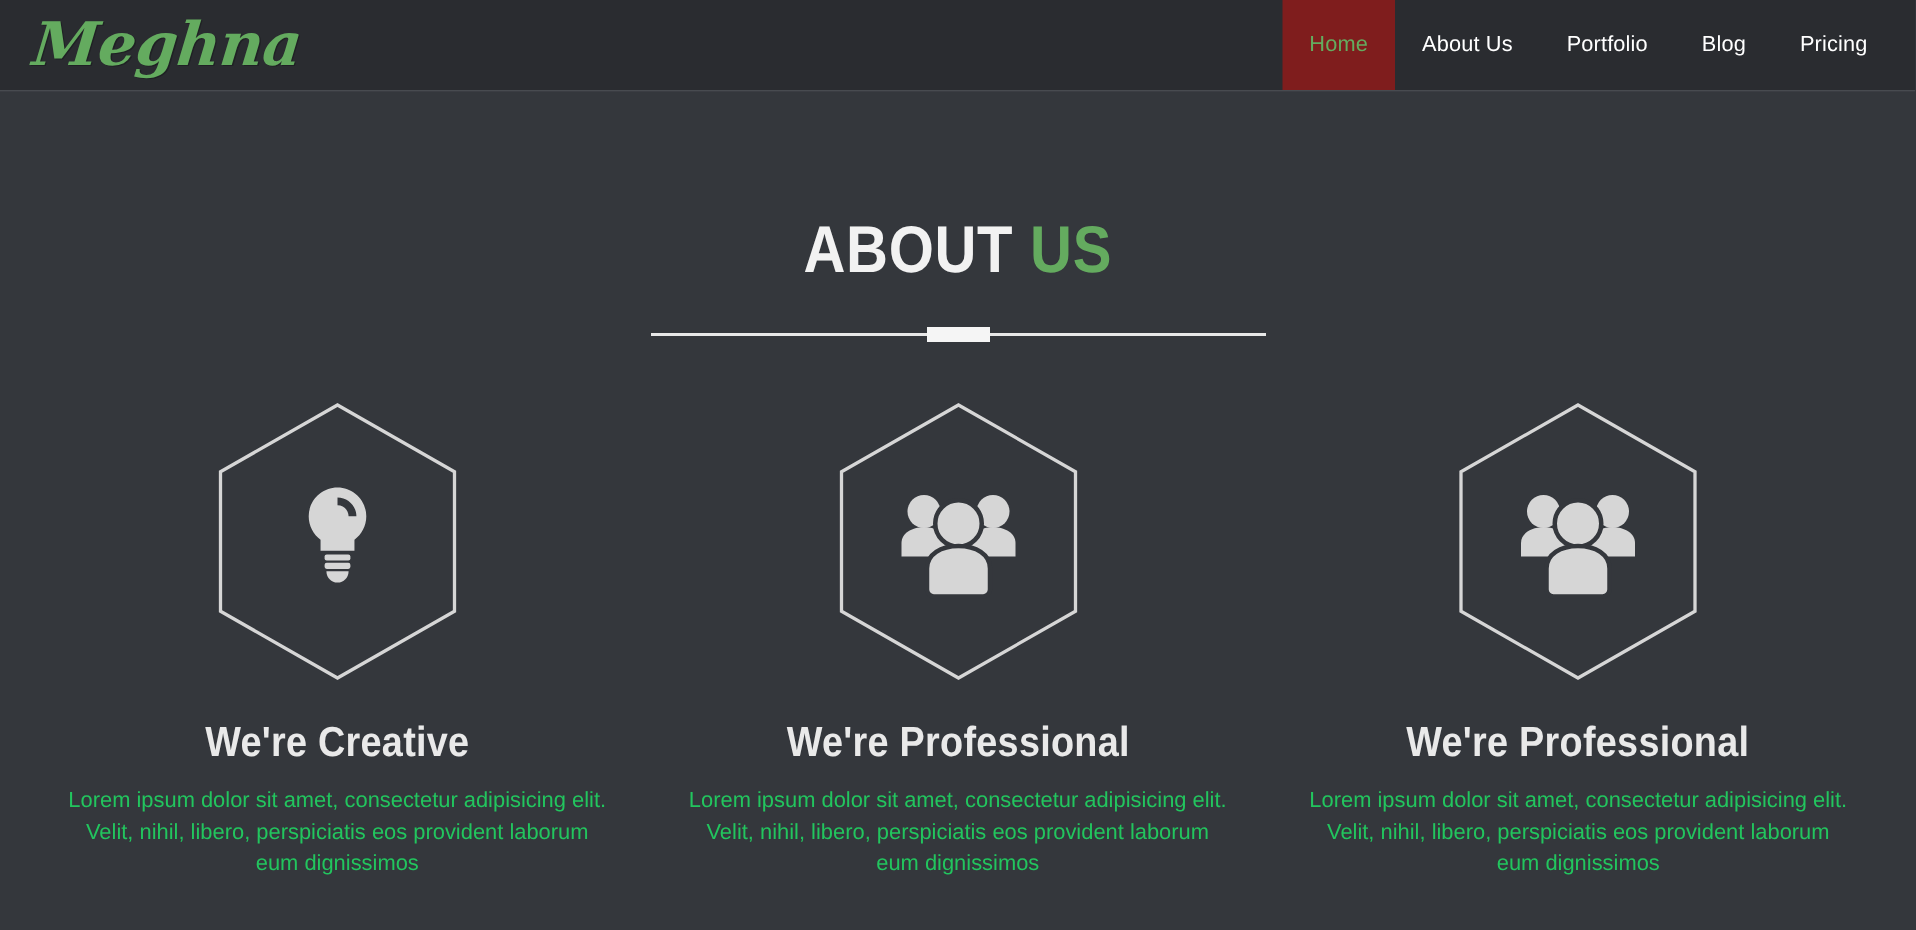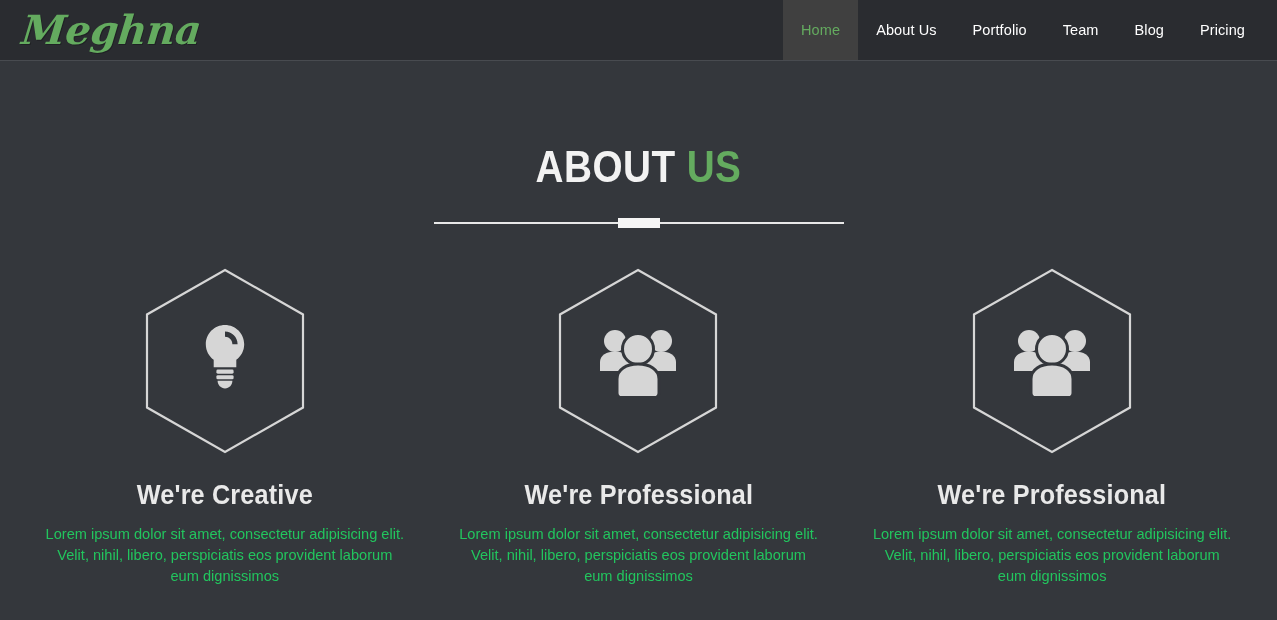--- a/index.html
+++ b/index.html
@@ -58,21 +58,21 @@
     padding: 0 18px;
     font-size: 14.5px;
     color: #ffffff;
     text-decoration: none;
     letter-spacing: 0.1px;
     white-space: nowrap;
     font-family: "Liberation Sans", sans-serif;
   }
 
   .nav-item.is-active {
-    background: #404040;
+    background: #7f1d1d;
     color: #64ab5f;
   }
 
   
   .about-section {
     padding-top: 84px;
   }
 
   .section-heading {
     text-align: center;
@@ -113,21 +113,20 @@
     width: 42px;
     height: 10px;
     background: #f5f5f5;
   }
 
   
   .cards-row {
     display: flex;
     margin-top: 38px;
     padding: 0 18px;
-    justify-content: flex-end;
   }
 
   .feature-card {
     flex: 1 1 0;
     text-align: center;
     padding: 0 14px;
   }
 
   .hex-wrap {
     display: flex;
@@ -173,21 +172,20 @@
 <header class="site-header">
 
   <a class="brand" href="#">
     <span class="brand-text">Meghna</span>
   </a>
 
   <nav class="main-nav">
     <a class="nav-item is-active" href="#">Home</a>
     <a class="nav-item" href="#">About Us</a>
     <a class="nav-item" href="#">Portfolio</a>
-    <a class="nav-item" href="#">Team</a>
     <a class="nav-item" href="#">Blog</a>
     <a class="nav-item" href="#">Pricing</a>
   </nav>
 
 </header>
 
 <main class="about-section">
 
   <h1 class="section-heading">
     <span>ABOUT</span><span>&nbsp;</span><span class="accent">US</span>

